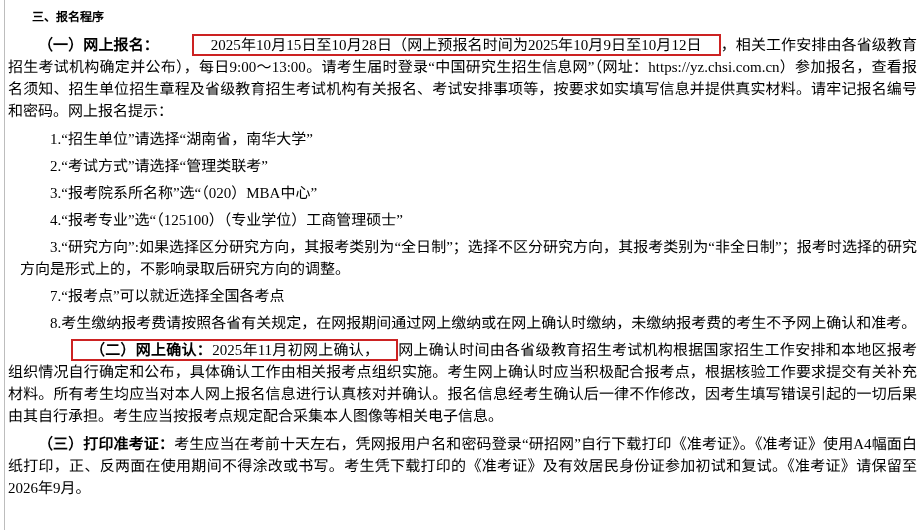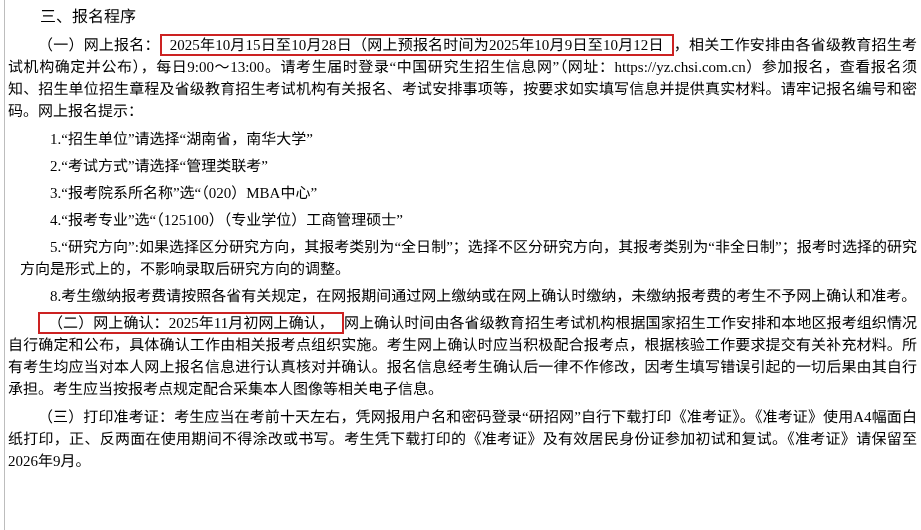--- a/index.html
+++ b/index.html
@@ -26,47 +26,49 @@
   }
   .doc p {
     margin: 0 0 6px 0;
     text-indent: 2em;
     text-align: justify;
   }
   .doc p.tip {
     margin: 0 0 5px 12px;
   }
   .heading {
-    font-weight: normal;
-    font-size: 16px;
+    font-weight: bold;
+    font-size: 12px;
     margin: 0 0 6px 0;
     text-indent: 2em;
   }
   .lbl {
-    font-weight: normal;
+    font-weight: bold;
   }
   .redbox {
     border: 2px solid #cc2222;
-    padding: 1px 8px;
+    padding: 1px 17px;
     white-space: nowrap;
+    margin-left: 33px;
   }
 </style>
 </head>
 <body>
 
 <div class="doc">
 
   <div class="heading">三、报名程序</div>
 
   <p><span class="lbl">（一）网上报名：</span><span class="redbox">2025年10月15日至10月28日（网上预报名时间为2025年10月9日至10月12日</span><span>，相关工作安排由各省级教育招生考试机构确定并公布），每日9:00～13:00。请考生届时登录“中国研究生招生信息网”（网址：https://yz.chsi.com.cn）参加报名，查看报名须知、招生单位招生章程及省级教育招生考试机构有关报名、考试安排事项等，按要求如实填写信息并提供真实材料。请牢记报名编号和密码。网上报名提示：</span></p>
 
   <p class="tip">1.“招生单位”请选择“湖南省，南华大学”</p>
   <p class="tip">2.“考试方式”请选择“管理类联考”</p>
   <p class="tip">3.“报考院系所名称”选“（020）MBA中心”</p>
   <p class="tip">4.“报考专业”选“（125100）（专业学位）工商管理硕士”</p>
-  <p class="tip">5.“研究方向”:如果选择区分研究方向，其报考类别为“全日制”；选择不区分研究方向，其报考类别为“非全日制”；报考时选择的研究方向是形式上的，不影响录取后研究方向的调整。</p>
+  <p class="tip">3.“研究方向”:如果选择区分研究方向，其报考类别为“全日制”；选择不区分研究方向，其报考类别为“非全日制”；报考时选择的研究方向是形式上的，不影响录取后研究方向的调整。</p>
+  <p class="tip">7.“报考点”可以就近选择全国各考点</p>
   <p class="tip">8.考生缴纳报考费请按照各省有关规定，在网报期间通过网上缴纳或在网上确认时缴纳，未缴纳报考费的考生不予网上确认和准考。</p>
 
   <p><span class="redbox"><span class="lbl">（二）网上确认：</span><span>2025年11月初网上确认，</span></span><span>网上确认时间由各省级教育招生考试机构根据国家招生工作安排和本地区报考组织情况自行确定和公布，具体确认工作由相关报考点组织实施。考生网上确认时应当积极配合报考点，根据核验工作要求提交有关补充材料。所有考生均应当对本人网上报名信息进行认真核对并确认。报名信息经考生确认后一律不作修改，因考生填写错误引起的一切后果由其自行承担。考生应当按报考点规定配合采集本人图像等相关电子信息。</span></p>
 
   <p><span class="lbl">（三）打印准考证：</span><span>考生应当在考前十天左右，凭网报用户名和密码登录“研招网”自行下载打印《准考证》。《准考证》使用A4幅面白纸打印，正、反两面在使用期间不得涂改或书写。考生凭下载打印的《准考证》及有效居民身份证参加初试和复试。《准考证》请保留至2026年9月。</span></p>
 
 </div>
 
 </body></html>

